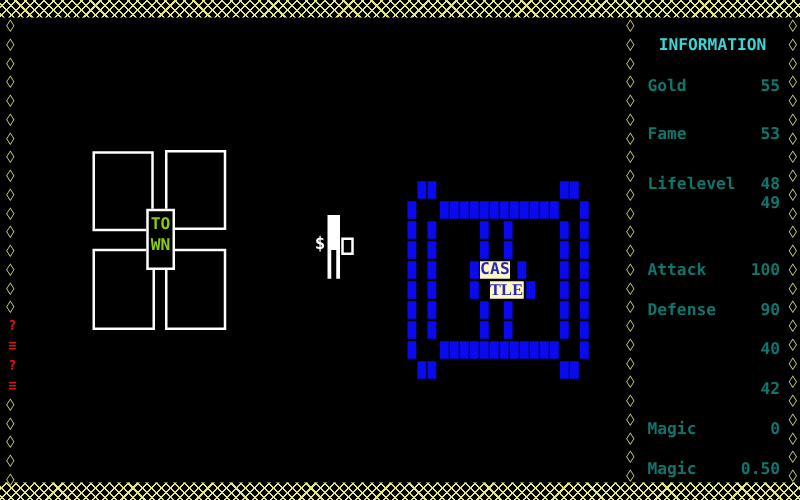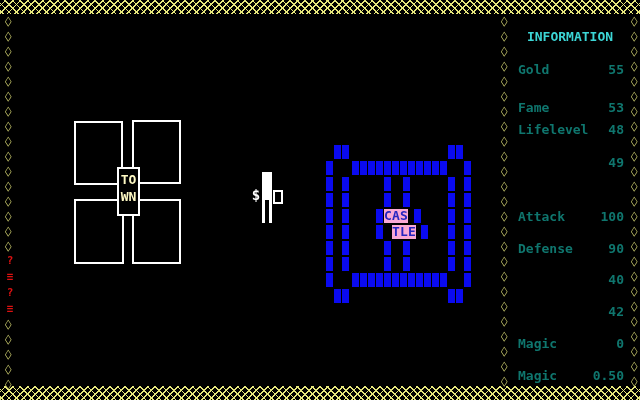--- a/index.html
+++ b/index.html
@@ -19,34 +19,34 @@
               font:bold 11px/16px "DejaVu Sans Mono",monospace;white-space:pre-line;text-align:center;}
   
   .town{position:absolute;left:74px;top:119px;width:110px;height:148px;}
   .town-rect{position:absolute;border:2px solid #fff;background:#000;box-sizing:border-box;}
   .town-rect.tl{left:0;top:2px;width:49px;height:64px;}
   .town-rect.tr{left:58px;top:1px;width:49px;height:64px;}
   .town-rect.bl{left:0;top:80px;width:50px;height:65px;}
   .town-rect.br{left:58px;top:80px;width:49px;height:65px;}
   .town-center{position:absolute;left:43px;top:48px;width:23px;height:49px;border:2px solid #fff;
                background:#000;box-sizing:border-box;z-index:2;}
-  .town-label{margin-top:2px;color:#fef9c3;font:bold 13px/17px "DejaVu Sans Mono",monospace;
+  .town-label{margin-top:2px;color:#84cc16;font:bold 13px/17px "DejaVu Sans Mono",monospace;
               white-space:pre-line;text-align:center;}
   
   .player{position:absolute;left:251px;top:172px;width:33px;height:52px;}
   .torso{position:absolute;left:11px;top:0;width:10px;height:28px;background:#fff;}
   .dollar{position:absolute;left:0;top:16px;width:10px;color:#fff;
           font:bold 14px/14px "DejaVu Sans Mono",monospace;text-align:center;}
   .ring{position:absolute;left:22px;top:18px;width:10px;height:14px;border:2px solid #fff;box-sizing:border-box;}
   .leg{position:absolute;top:28px;width:3px;height:23px;background:#fff;}
   .leg.l1{left:11px;} .leg.l2{left:18px;}
   
   .castle{position:absolute;left:0;top:0;width:640px;height:400px;pointer-events:auto;}
   .cblock{position:absolute;width:7px;height:14px;z-index:1;}
-  .castle-label{position:absolute;z-index:2;background:#f9a8d4;height:14px;
+  .castle-label{position:absolute;z-index:2;background:#fef9c3;height:14px;
                 font:bold 13px/14px "DejaVu Sans Mono",monospace;letter-spacing:0.2px;}
   .castle-label.c1{left:384px;top:209px;}
   .castle-label.c2{left:392px;top:225px;}
   
   .panel-title{position:absolute;left:510px;top:29px;width:120px;text-align:center;
                font:bold 13px/16px "DejaVu Sans Mono",monospace;}
   .stat-row{position:absolute;left:518px;width:106px;display:flex;align-items:flex-end;
             color:#0f766e;font:bold 13px/16px "DejaVu Sans Mono",monospace;}
   .stat-label{white-space:pre-line;}
   .stat-value{margin-left:auto;text-align:right;}
@@ -101,21 +101,21 @@
     <div class="player">
       <div class="torso"></div>
       <div class="dollar">$</div>
       <div class="ring"></div>
       <div class="leg l1"></div>
       <div class="leg l2"></div>
     </div>
 
     <div class="castle" id="castle">
       <span class="castle-label c1" style="color: rgb(38, 38, 192);">CAS</span>
-      <span class="castle-label c2" style="color: rgb(38, 38, 192);">TLE</span>
+      <span class="castle-label c2" style="color: rgb(38, 38, 192); font-family: Liberation Serif, serif;">TLE</span>
     <div class="cblock" style="left: 334px; top: 145px; background: rgb(10, 10, 240);"></div>
         <div class="cblock" style="left: 342px; top: 145px; background: rgb(10, 10, 240);"></div>
         <div class="cblock" style="left: 448px; top: 145px; background: rgb(10, 10, 240);"></div>
         <div class="cblock" style="left: 456px; top: 145px; background: rgb(10, 10, 240);"></div>
         <div class="cblock" style="left: 326px; top: 161px; background: rgb(10, 10, 240);"></div>
         <div class="cblock" style="left: 352px; top: 161px; background: rgb(10, 10, 240);"></div>
         <div class="cblock" style="left: 360px; top: 161px; background: rgb(10, 10, 240);"></div>
         <div class="cblock" style="left: 368px; top: 161px; background: rgb(10, 10, 240);"></div>
         <div class="cblock" style="left: 376px; top: 161px; background: rgb(10, 10, 240);"></div>
         <div class="cblock" style="left: 384px; top: 161px; background: rgb(10, 10, 240);"></div>
@@ -239,21 +239,21 @@
     <div class="panel-title" style="color: rgb(60, 213, 213); text-align: center;">INFORMATION</div>
     <div id="stats">
         <div class="stat-row" style="top: 62px;">
           <span class="stat-label">Gold</span>
           <span class="stat-value">55</span>
         </div>
         <div class="stat-row" style="top: 100px;">
           <span class="stat-label">Fame</span>
           <span class="stat-value">53</span>
         </div>
-        <div class="stat-row" style="top: 122px;">
+        <div class="stat-row" style="top: 140px;">
           <span class="stat-label">Lifelevel</span>
           <span class="stat-value">48</span>
         </div>
         <div class="stat-row" style="top: 155px;">
           <span class="stat-value">49</span>
         </div>
         <div class="stat-row" style="top: 209px;">
           <span class="stat-label">Attack</span>
           <span class="stat-value">100</span>
         </div>

